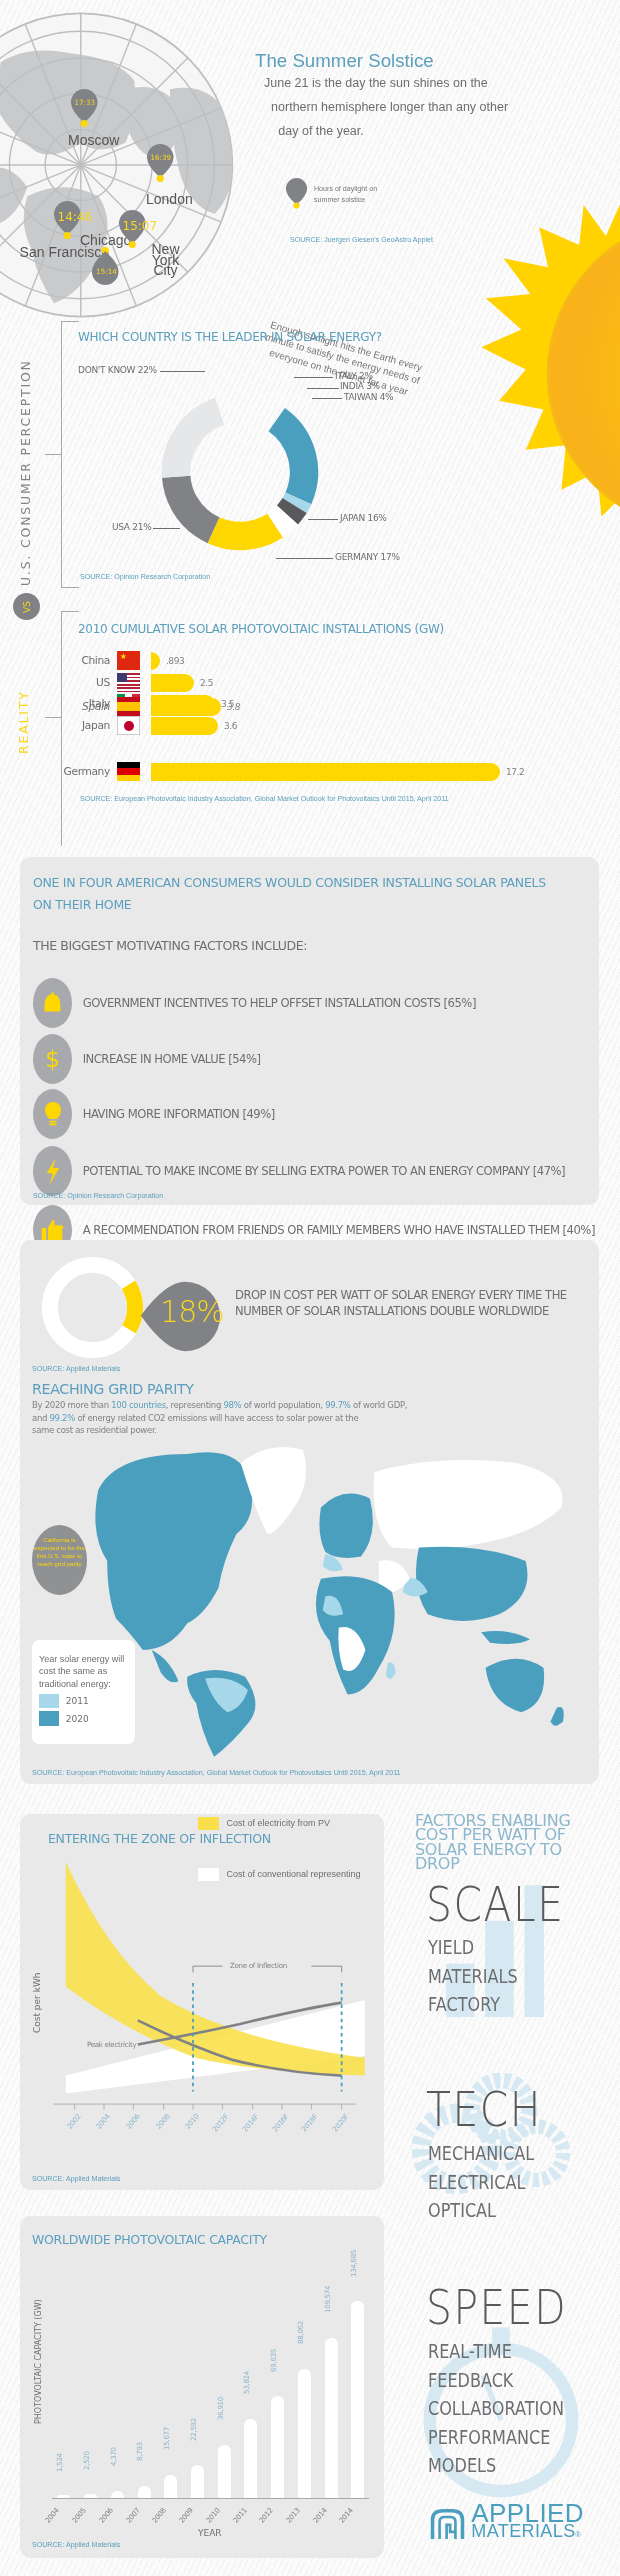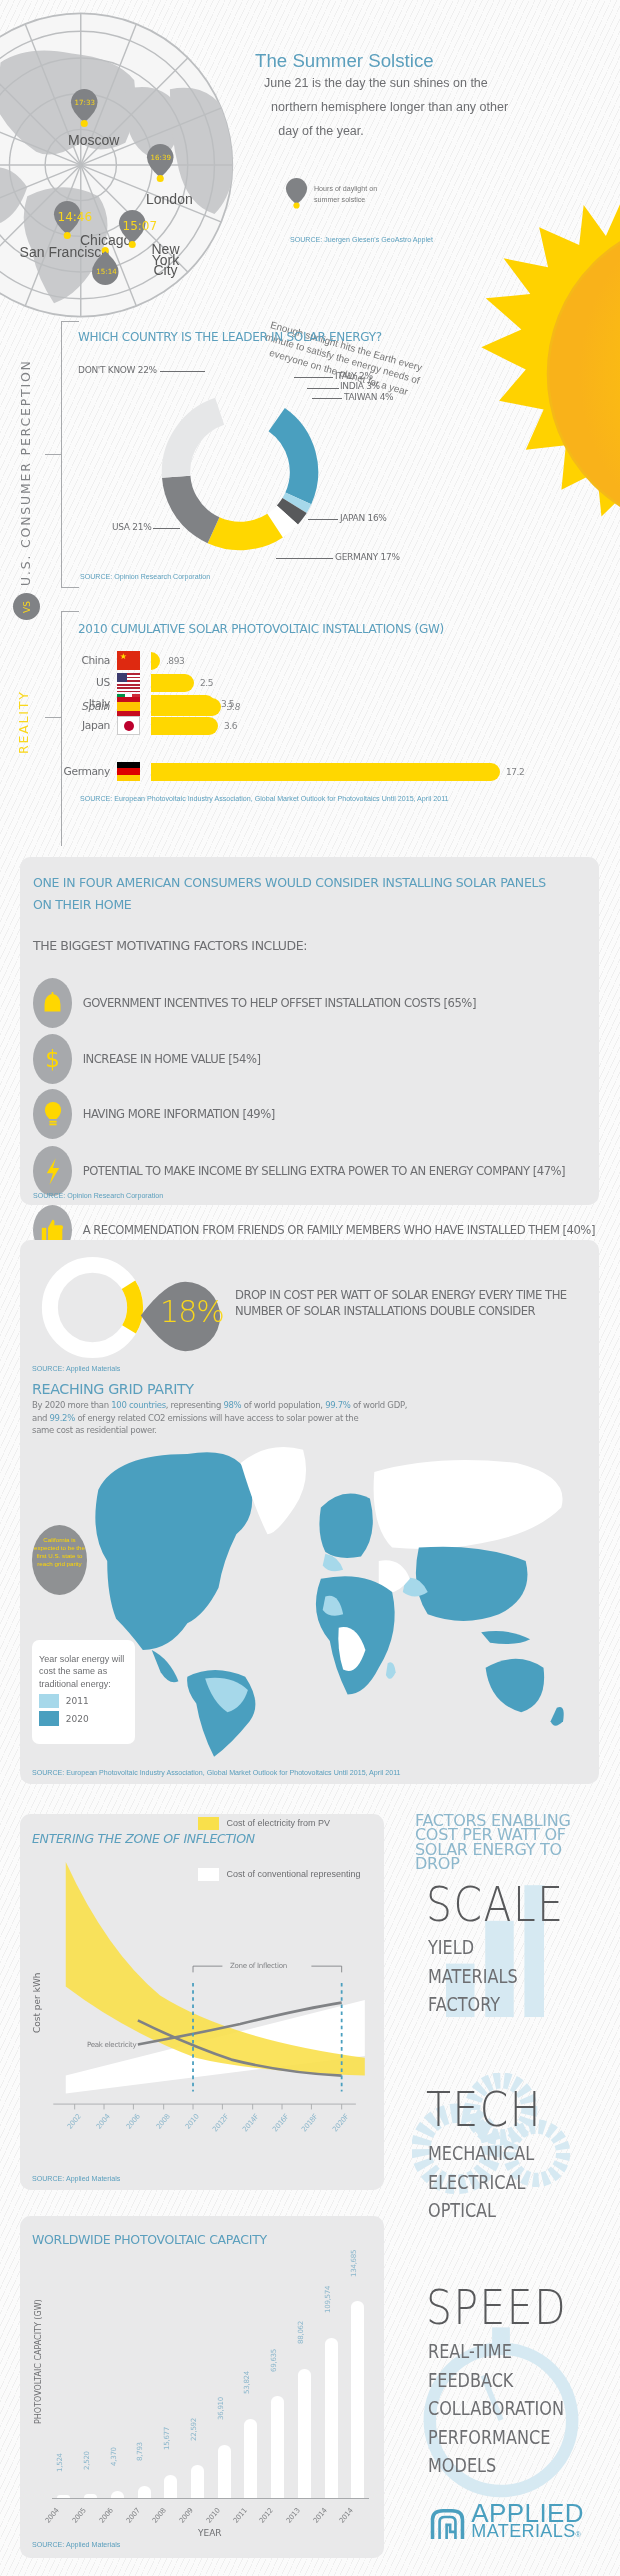--- a/index.html
+++ b/index.html
@@ -327,21 +327,21 @@
 <svg class="abs ring" viewBox="0 0 116 116">
   <circle cx="58" cy="58" r="48" fill="none" stroke="#ffffff" stroke-width="18"></circle>
   <circle cx="58" cy="58" r="48" fill="none" stroke="#ffd700" stroke-width="18" stroke-dasharray="54 248" stroke-dashoffset="28" transform="rotate(0 58 58)"></circle>
 </svg>
 <svg class="abs" style="left:139px;top:1280px;" width="82" height="73" viewBox="0 0 92 82">
   <path d="M52 2 A39 39 0 1 1 52 80 Q30 80 2 40 Q30 2 52 2 Z" fill="#808285"></path>
 </svg>
 <div class="abs" style="left:160px;top:1294px;font-size:30px;color:#f9d71c;font-weight:200;letter-spacing:-0.9px;">18%</div>
 <div class="abs drop-text">
   <div>DROP IN COST PER WATT OF SOLAR ENERGY EVERY TIME THE</div>
-  <div>NUMBER OF SOLAR INSTALLATIONS DOUBLE CONSIDER</div>
+  <div>NUMBER OF SOLAR INSTALLATIONS DOUBLE WORLDWIDE</div>
 </div>
 <div class="src" style="left:32px;top:1365px;">SOURCE: Applied Materials</div>
 
 <div class="abs" style="left:32px;top:1381px;font-size:14.3px;color:#5b9fbd;letter-spacing:-0.4px;text-align:right;">REACHING GRID PARITY</div>
 <div class="abs" style="left:32px;top:1399px;width:428px;font-size:8.5px;line-height:12.5px;color:#808285;letter-spacing:-0.3px;">
   <span>By 2020 more than </span><span style="color:#5b9fbd">100 countries</span><span>, representing </span><span style="color:#5b9fbd">98%</span><span> of world population, </span><span style="color:#5b9fbd">99.7%</span><span> of world GDP,</span><br>
   <span>and </span><span style="color:#5b9fbd">99.2%</span><span> of energy related CO2 emissions will have access to solar power at the</span><br>
   <span>same cost as residential power.</span>
 </div>
 
@@ -383,21 +383,21 @@
       <span>2011</span>
     </div>
   <div class="map-legend-item">
       <span class="map-legend-swatch" style="background:#4a9fbf;"></span>
       <span>2020</span>
     </div>
 </div>
 <div class="src" style="left:32px;top:1769px;">SOURCE: European Photovoltaic Industry Association, Global Market Outlook for Photovoltaics Until 2015, April 2011</div>
 
 <div class="panel" style="left:19.6px;top:1814px;width:364px;height:376px;"></div>
-<div class="abs chart-title" style="left:32px;top:1831px;font-style:italic;">ENTERING THE ZONE OF INFLECTION</div>
+<div class="abs chart-title" style="left:48px;top:1831px;">ENTERING THE ZONE OF INFLECTION</div>
 <div class="legend-row" style="left:198px;top:1868px;">
     <span class="legend-swatch" style="background:#fff;"></span>
     <span>Cost of conventional representing</span>
   </div>
 <div class="legend-row" style="left:198px;top:1817px;">
     <span class="legend-swatch" style="background:#f9e04b;"></span>
     <span>Cost of electricity from PV</span>
   </div>
 <div class="side-label" style="left:32px;top:2033px;font-size:9px;color:#6d6e71;letter-spacing:0;">Cost per kWh</div>
 

